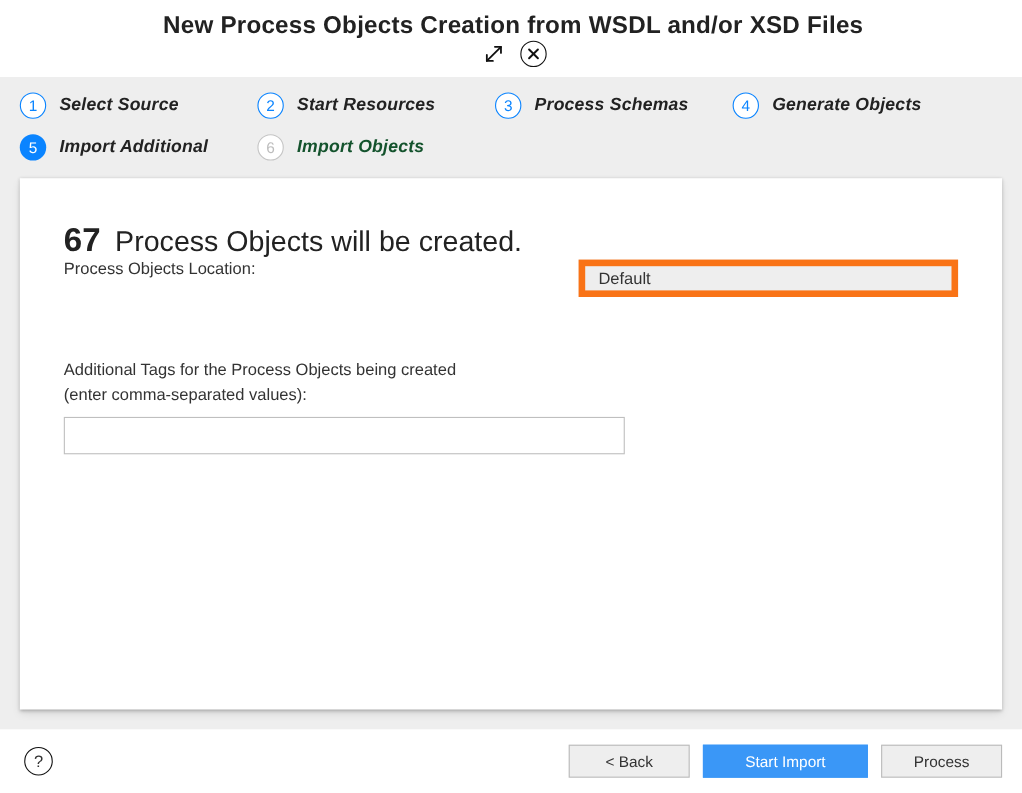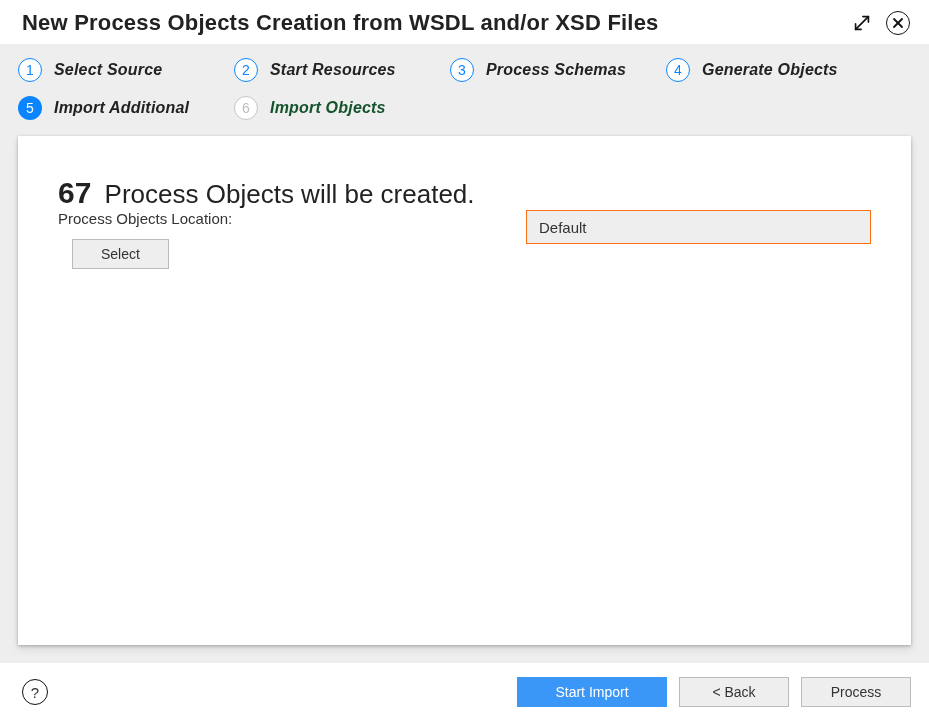--- a/index.html
+++ b/index.html
@@ -15,22 +15,23 @@
   }
   .dialog {
     width: 929px;
     height: 721px;
     display: flex;
     flex-direction: column;
   }
   .titlebar {
     display: flex;
     align-items: center;
-    justify-content: space-between;
+    justify-content: flex-start;
     padding: 10px 18px 8px 22px;
+    flex-direction: column;
   }
   .title {
     font-size: 22px;
     font-weight: 700;
     color: #222;
     letter-spacing: 0.2px;
   }
   .title-actions {
     display: flex;
     align-items: center;
@@ -140,21 +141,21 @@
   }
   .field-label {
     font-size: 15px;
     color: #333;
     font-weight: 400;
     margin-bottom: 4px;
   }
   .readonly-box {
     height: 34px;
     background: #eeeeee;
-    border: 1px solid #f97316;
+    border: 6px solid #f97316;
     padding: 6px 12px;
     font-size: 15px;
     color: #333;
     display: flex;
     align-items: center;
   }
   .btn {
     height: 30px;
     padding: 0 28px;
     border: 1px solid #bbbbbb;
@@ -278,37 +279,39 @@
     <div class="panel">
 
       <div class="headline">
         <span class="count">67</span>
         <span>Process Objects will be created.</span>
       </div>
 
       <div class="row">
         <div class="col-left">
           <div class="field-label">Process Objects Location:</div>
-          <div class="select-btn-wrap">
-            <button class="btn">Select</button>
-          </div>
         </div>
         <div class="col-right">
           <div class="readonly-box">Default</div>
         </div>
       </div>
 
       <div class="spacer"></div>
 
+      <div class="tags-section">
+        <div class="hint">Additional Tags for the Process Objects being created</div>
+        <div class="hint">(enter comma-separated values):</div>
+        <input type="text" class="text-input" value="" style="">
+      </div>
 
     </div>
 
   </div>
 
   <div class="footer">
     <div class="help-circle">?</div>
     <div class="spacer-flex"></div>
+    <button class="footer-btn">&lt; Back</button>
     <button class="footer-btn primary">Start Import</button>
-    <button class="footer-btn">&lt; Back</button>
     <button class="footer-btn">Process</button>
   </div>
 
 </div>
 
 </body></html>

